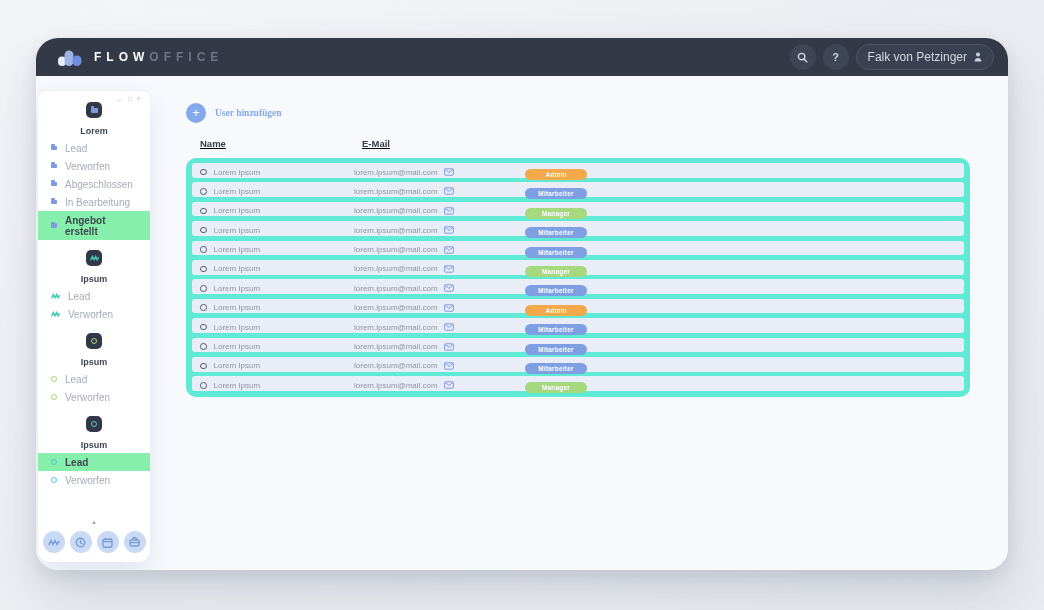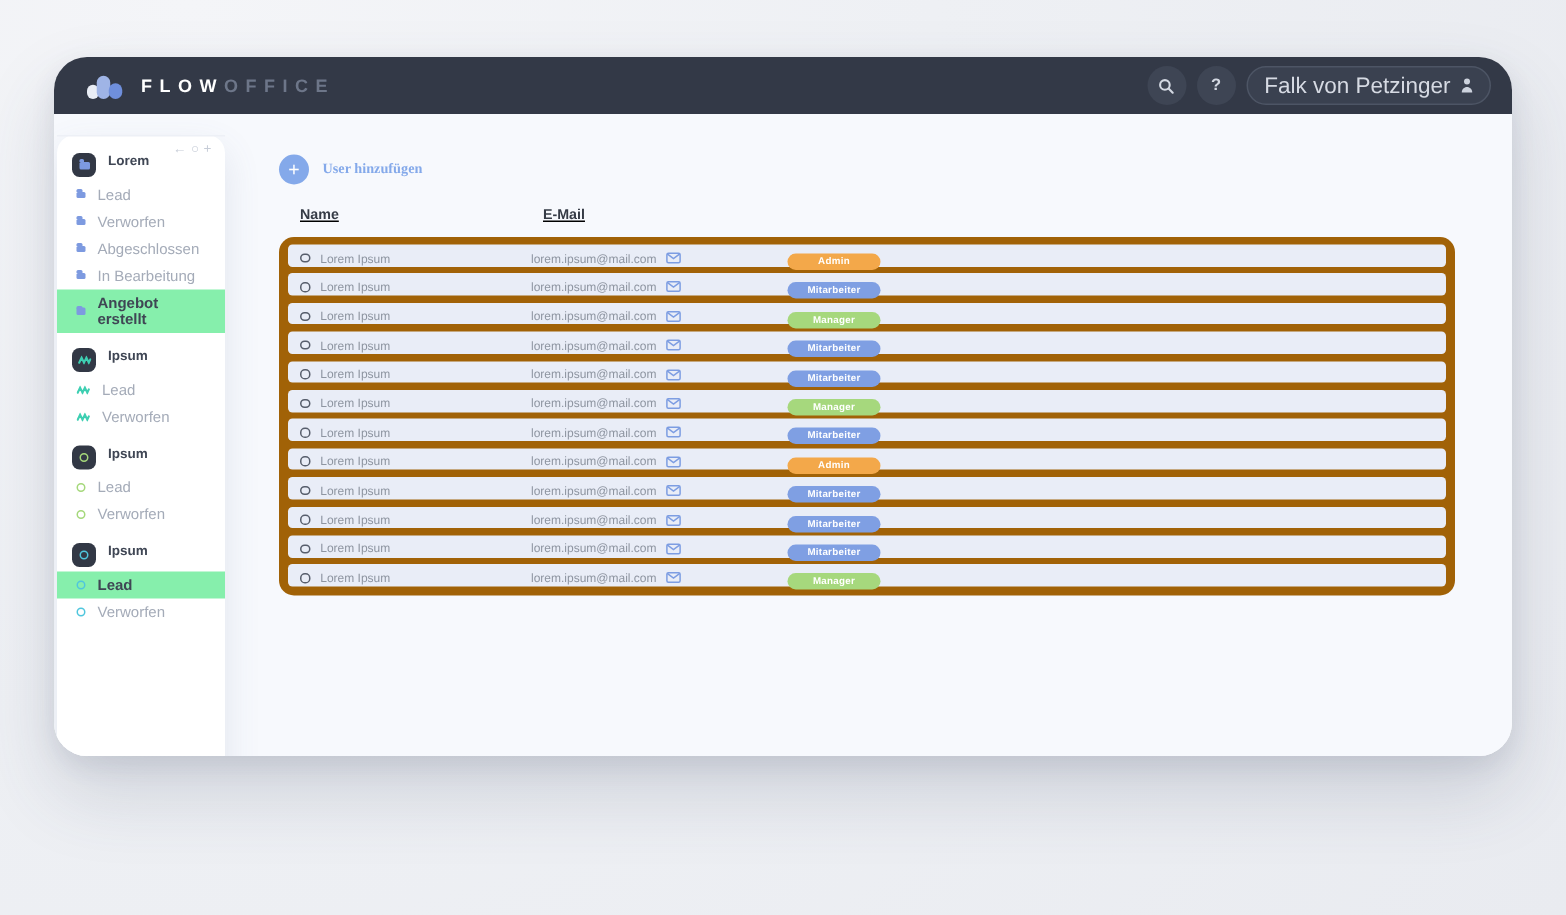--- a/index.html
+++ b/index.html
@@ -2,58 +2,58 @@
 <html><head>
 <meta charset="utf-8">
 <style>
   html,body{margin:0;padding:0;}
   body{
     width:1044px;height:610px;position:relative;overflow:hidden;
     background:radial-gradient(circle at 12% 0%, #f4f5f8 0%, #eef0f4 45%, #e9ebf0 100%);
     font-family:"Liberation Sans", sans-serif;
   }
   .window{
-    position:absolute;left:36px;top:38px;width:972px;height:466px;
+    position:absolute;left:36px;top:38px;width:972px;height:532px;
     background:#ffffff;border-radius:22px;overflow:hidden;
     box-shadow:0 24px 50px rgba(60,70,100,.18), 0 6px 16px rgba(60,70,100,.10);
   }
   
   .app-header{
     height:38px;background:#333947;display:flex;align-items:center;
     padding:0 14px 0 22px;box-sizing:border-box;
   }
   .brand{display:flex;align-items:center;gap:9px;}
   .brand-text{font-size:12px;font-weight:bold;letter-spacing:5px;color:#ffffff;white-space:nowrap;}
   .brand-text .secondary{color:#6d7689;font-weight:bold;}
   .hdr-right{margin-left:auto;display:flex;align-items:center;gap:7px;}
   .hdr-circle{
     width:26px;height:26px;border-radius:50%;background:#3e4554;border:none;
     color:#d3d8e2;display:flex;align-items:center;justify-content:center;
     font-size:11px;font-weight:bold;cursor:pointer;padding:0;
   }
   .user-pill{
     height:26px;border-radius:13px;background:#3a4150;border:1px solid #4d5565;
-    color:#d6dae3;font-size:15px;padding:0 11px;display:flex;gap:7px;
+    color:#d6dae3;font-size:12px;padding:0 11px;display:flex;gap:7px;
     align-items:center;cursor:pointer;font-family:inherit;
   }
   
   .content{position:absolute;top:38px;left:0;right:0;bottom:0;background:#f7f9fd;}
   
   .sidebar{
     position:absolute;left:2px;top:14px;width:112px;height:472px;background:#ffffff;
     border-radius:12px;box-shadow:0 10px 24px rgba(90,105,140,.14);box-sizing:border-box;
   }
   .sb-controls{position:absolute;top:5px;right:9px;display:flex;gap:3px;color:#c6ccd7;font-size:9px;line-height:1;}
   .sb-controls span{cursor:pointer;}
   .sb-home{display:flex;align-items:center;gap:8px;padding:17px 10px 11px 10px;cursor:pointer;}
   .home-circle{width:20px;height:20px;border-radius:50%;background:#dde8f8;display:flex;align-items:center;justify-content:center;}
   .sb-home-label{font-size:9px;font-weight:bold;color:#3f4654;}
   .sb-divider{height:1px;background:#edf0f6;margin:0 0 8px 0;}
   .sb-section{margin-bottom:7px;}
-  .sb-section-head{display:flex;align-items:flex-start;gap:8px;padding:3px 10px;cursor:pointer;}
+  .sb-section-head{display:flex;align-items:center;gap:8px;padding:3px 10px;cursor:pointer;flex-direction:column;}
   .sec-icon{width:16px;height:16px;border-radius:5px;background:#323845;display:flex;align-items:center;justify-content:center;flex:0 0 auto;}
   .sb-section-label{font-size:9px;font-weight:bold;color:#3f4654;}
   .sb-item{display:flex;align-items:center;gap:8px;padding:3.5px 10px 3.5px 13px;font-size:10px;color:#a4abb8;cursor:pointer;}
   .sb-item.selected{background:#86efac;color:#3f4654;font-weight:bold;}
   .glyph{display:inline-block;line-height:0;}
   .glyph-folder{width:7px;height:5px;background:currentColor;border-radius:1px;position:relative;}
   .glyph-folder::before{content:"";position:absolute;left:0;top:-1.5px;width:3.5px;height:2px;background:currentColor;border-radius:1px 1px 0 0;}
   .glyph-ring{width:4.5px;height:4.5px;border:1.6px solid currentColor;border-radius:50%;}
   .glyph-wave{width:9px;height:6px;}
   .glyph-wave svg{display:block;}
@@ -67,21 +67,21 @@
     display:flex;align-items:center;justify-content:center;cursor:pointer;padding:0;}
   
   .main{position:absolute;left:150px;top:14px;right:38px;}
   .main-title{font-size:12.5px;font-weight:bold;color:#353b46;margin:20px 0 0 0;}
   .add-row{display:flex;align-items:center;gap:9px;margin:13px 0 15px 0;cursor:pointer;}
   .add-circle{width:20px;height:20px;border-radius:50%;background:#84a9ea;color:#ffffff;border:none;
     font-size:13px;line-height:1;display:flex;align-items:center;justify-content:center;cursor:pointer;padding:0 0 1px 0;}
   .add-label{font-size:9.5px;font-weight:bold;color:#84a9ea;font-family:Liberation Serif, serif;}
   .thead{display:grid;grid-template-columns:162px 171px auto;padding-left:14px;margin-bottom:9px;text-decoration:underline;}
   .thead span{font-size:9.5px;font-weight:bold;color:#353b46;}
-  .table{background:#a16207;border-radius:10px;padding:5px 0 1px 0;}
+  .table{background:#5eead4;border-radius:10px;padding:5px 0 1px 0;}
   .trow{display:grid;grid-template-columns:162px 171px auto;align-items:center;height:14.6px;
     margin:0 6px 4.8px 6px;background:#e9edf7;border-radius:3px;cursor:pointer;}
   .cell-name{display:flex;align-items:center;gap:7px;padding-left:8px;}
   .user-ring{width:4.5px;height:4.5px;border:1.6px solid #575e6c;border-radius:50%;flex:0 0 auto;}
   .cell-name span, .cell-email span{font-size:8px;color:#8e95a1;}
   .cell-email{display:flex;align-items:center;gap:6px;}
   .badge{width:62px;height:11px;border-radius:5.5px;color:#ffffff;font-size:6.5px;font-weight:bold;
     text-align:center;line-height:11.5px;letter-spacing:.2px;}
 </style>
 </head>

